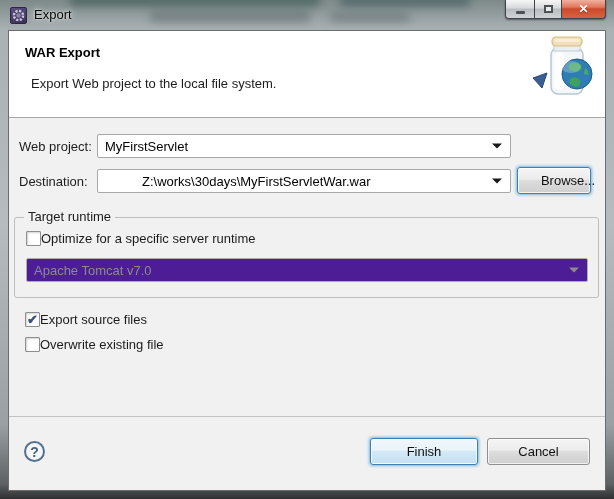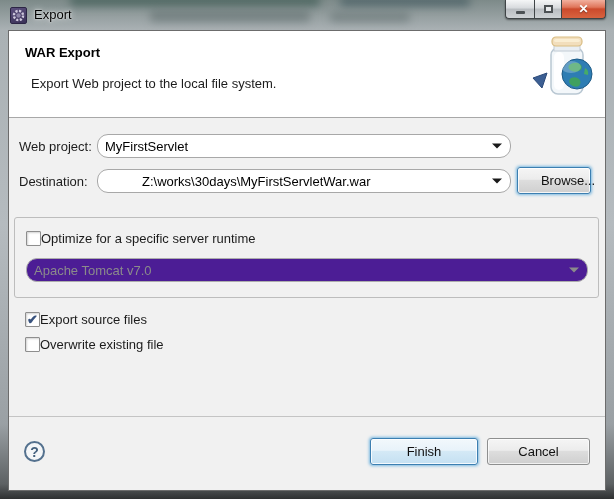--- a/index.html
+++ b/index.html
@@ -75,21 +75,21 @@
   }
   .header-title { position: absolute; left: 16px; top: 14px; font-weight: bold; color: #000; }
   .header-desc { position: absolute; left: 22px; top: 45px; color: #1c1c1c; }
   .banner-icon { position: absolute; right: 6px; top: 3px; width: 72px; height: 70px; }
 
   .label { position: absolute; color: #1c1c1c; }
 
   
   .combo {
     position: absolute; height: 24px; background: #fff;
-    border: 1px solid #a8a8a8; border-radius: 11px;
+    border: 1px solid #a8a8a8; border-radius: 2px;
     display: flex; align-items: center;
     padding: 0 22px 0 7px; color: #000;
     cursor: default; overflow: hidden; white-space: nowrap;
   }
   .combo .arrow {
     position: absolute; right: 8px; top: 50%; transform: translateY(-50%);
     width: 0; height: 0;
     border-left: 5px solid transparent; border-right: 5px solid transparent;
     border-top: 5px solid #1a1a1a;
   }
@@ -213,20 +213,21 @@
     <span class="label" style="left:10px; top:143px;">Destination:</span>
     <div class="combo" style="left:88px; top:138px; width:414px;padding-left:44px;">
       <span>Z:\works\30days\MyFirstServletWar.war</span>
       <span class="arrow"></span>
     </div>
     <div class="btn focused" style="left:508px; top:136px; width:74px; height:27px;padding-left:28px;">
       <span>Browse...</span>
     </div>
 
     <div class="groupbox" style="left:5px; top:186px; width:585px; height:81px;">
+      <span class="group-label">Target runtime</span>
       <div class="check-row" style="left:11px; top:13px; position:absolute;">
         <span class="checkbox"></span>
         <span class="check-label">Optimize for a specific server runtime</span>
       </div>
       <div class="combo disabled" style="left:11px; top:40px; width:562px; position:absolute;">
         <span>Apache Tomcat v7.0</span>
         <span class="arrow"></span>
       </div>
     </div>
 

